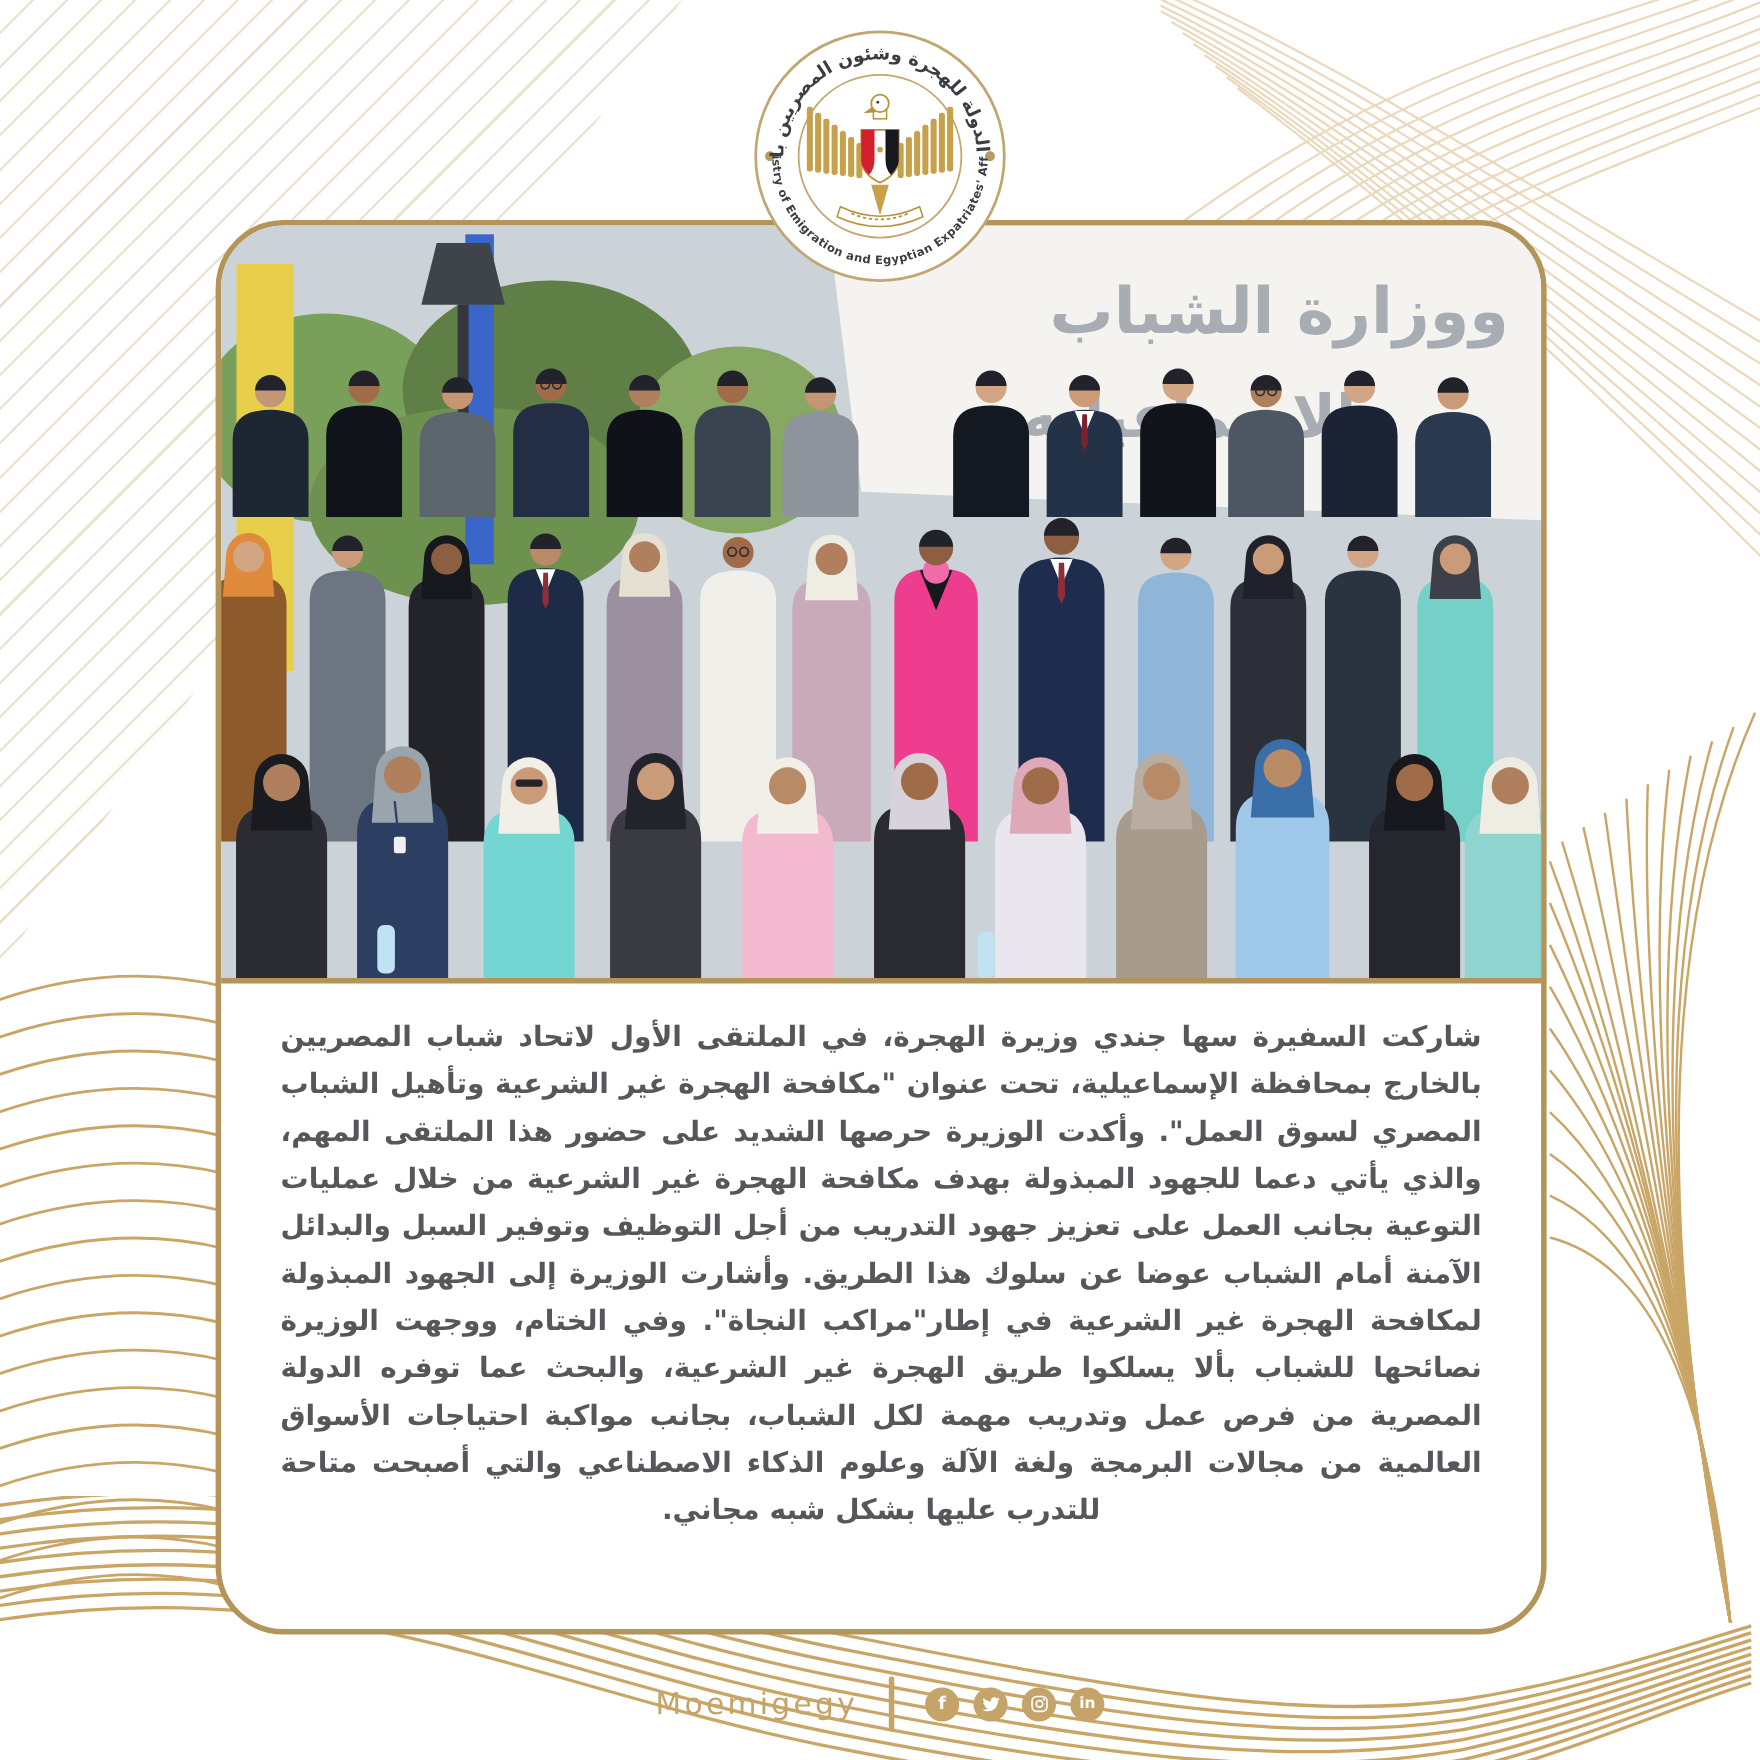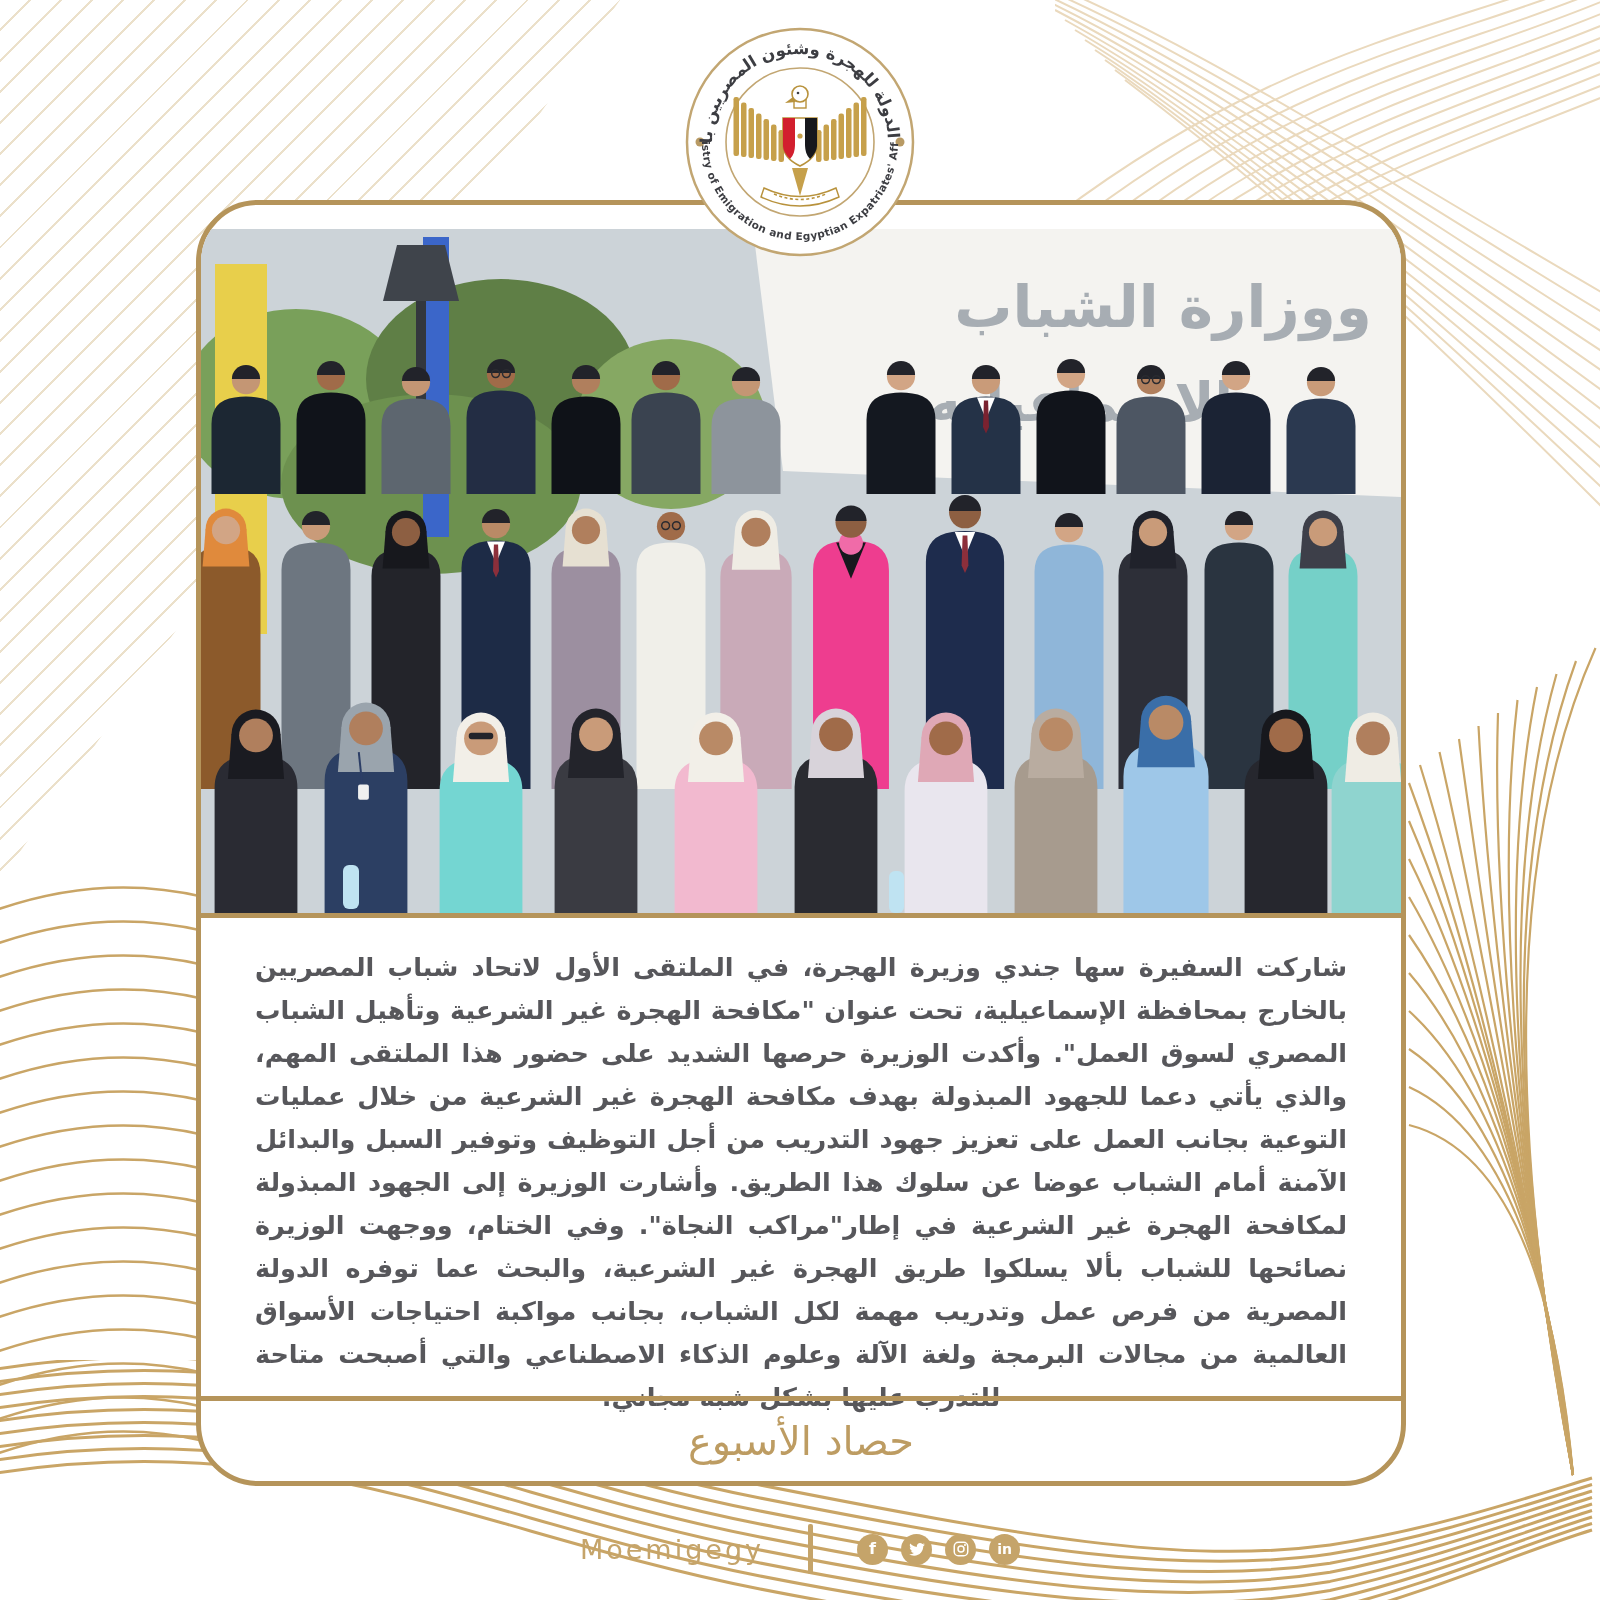--- a/index.html
+++ b/index.html
@@ -19,35 +19,35 @@
   .deco-lm{left:0;top:880px;}
   .deco-bm{left:0;top:1360px;}
   .deco-rf{left:1405px;top:560px;}
   
   .card{
     position:absolute;left:196px;top:200px;width:1210px;height:1286px;
     box-sizing:border-box;background:#ffffff;border:5px solid #b5945a;
     border-radius:62px;overflow:hidden;z-index:2;
     display:flex;flex-direction:column;
   }
-  .photo{flex:none;height:684px;border-bottom:5px solid #b5945a;position:relative;background:#ccd3d8;margin-top:24px;}
+  .photo{flex:none;height:684px;border-bottom:5px solid #b5945a;position:relative;background:#ccd3d8;}
   .photo svg{display:block;width:100%;height:100%;}
   .article{flex:none;height:478px;box-sizing:border-box;padding:28px 54px 0;}
   .article p{
     margin:0;direction:rtl;text-align:justify;text-align-last:center;
     font-size:25.5px;line-height:43px;font-weight:bold;color:#57575b;
   }
   .card-bottom{flex:1;border-top:5px solid #b5945a;display:flex;align-items:center;justify-content:center;}
   .card-bottom h2{margin:0;font-size:40px;font-weight:normal;color:#bd9c62;direction:rtl;}
   
   .logo{position:absolute;left:684px;top:26px;width:232px;height:232px;z-index:3;}
   
   .page-footer{
     position:absolute;left:0;top:1524px;width:100%;z-index:2;
-    display:flex;align-items:center;justify-content:center;gap:44px;
+    display:flex;align-items:center;justify-content:center;gap:28px;
   }
   .handle{color:#c5a46a;font-size:27px;letter-spacing:3px;}
   .vbar{width:5px;height:50px;background:#c5a46a;border-radius:2px;}
   .socials{display:flex;gap:13px;align-items:center;}
   .sicon{
     width:31px;height:31px;border-radius:50%;background:#c5a46a;color:#fff;
     display:flex;align-items:center;justify-content:center;
     font-size:16px;font-weight:bold;cursor:pointer;line-height:1;
   }
   .sicon svg{display:block;}
@@ -392,23 +392,20 @@
 
       <rect x="142" y="636" width="16" height="44" rx="6" fill="#bfe3f2"></rect>
       <rect x="688" y="642" width="15" height="42" rx="6" fill="#bfe3f2"></rect>
     </svg>
   </div>
 
   <div class="article">
     <p>شاركت السفيرة سها جندي وزيرة الهجرة، في الملتقى الأول لاتحاد شباب المصريين بالخارج بمحافظة الإسماعيلية، تحت عنوان "مكافحة الهجرة غير الشرعية وتأهيل الشباب المصري لسوق العمل". وأكدت الوزيرة حرصها الشديد على حضور هذا الملتقى المهم، والذي يأتي دعما للجهود المبذولة بهدف مكافحة الهجرة غير الشرعية من خلال عمليات التوعية بجانب العمل على تعزيز جهود التدريب من أجل التوظيف وتوفير السبل والبدائل الآمنة أمام الشباب عوضا عن سلوك هذا الطريق. وأشارت الوزيرة إلى الجهود المبذولة لمكافحة الهجرة غير الشرعية في إطار"مراكب النجاة". وفي الختام، ووجهت الوزيرة نصائحها للشباب بألا يسلكوا طريق الهجرة غير الشرعية، والبحث عما توفره الدولة المصرية من فرص عمل وتدريب مهمة لكل الشباب، بجانب مواكبة احتياجات الأسواق العالمية من مجالات البرمجة ولغة الآلة وعلوم الذكاء الاصطناعي والتي أصبحت متاحة للتدرب عليها بشكل شبه مجاني.</p>
   </div>
 
-  <div class="card-bottom">
-    <h2>حصاد الأسبوع</h2>
-  </div>
 </div>
 
 <svg class="logo" viewBox="0 0 232 232">
   <circle cx="116" cy="116" r="113" fill="#ffffff" stroke="#c2a672" stroke-width="2.5"></circle>
   <circle cx="116" cy="116" r="74" fill="none" stroke="#c2a672" stroke-width="1.6"></circle>
   <circle cx="16" cy="116" r="4.5" fill="#b89a64"></circle>
   <circle cx="216" cy="116" r="4.5" fill="#b89a64"></circle>
   <defs>
     <path id="arcTop" d="M 28,116 A 88,88 0 0 1 204,116"></path>
     <path id="arcBottom" d="M 18,116 A 98,98 0 0 0 214,116"></path>

